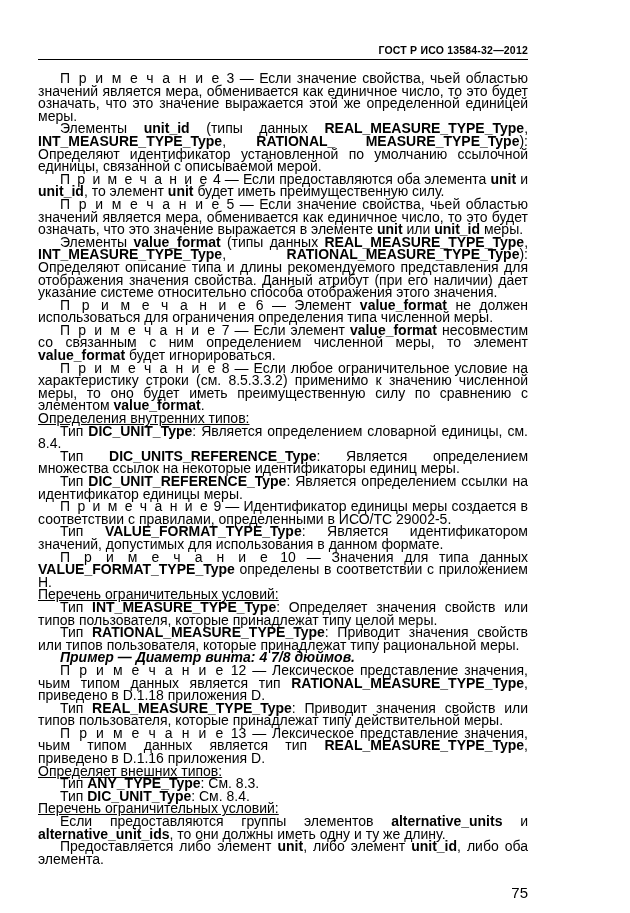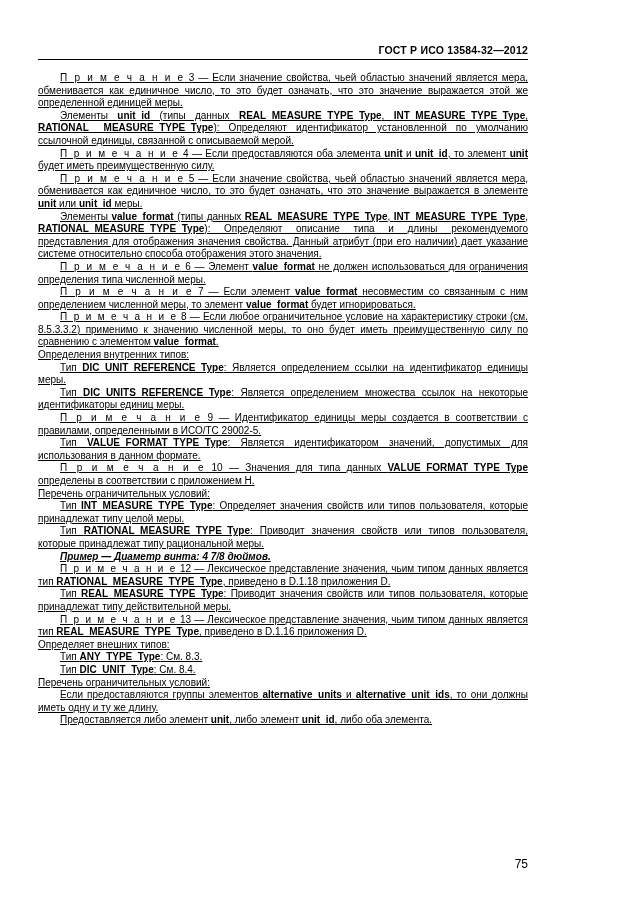--- a/index.html
+++ b/index.html
@@ -30,47 +30,46 @@
     letter-spacing: 0.2px;
     margin: 0 0 2px 0;
   }
   .rule {
     border: none;
     border-top: 1px solid #000;
     margin: 3px 0 12px 0;
     height: 0;
   }
   .content {
-    font-size: 10px;
+    font-size: 14px;
     line-height: 12.6px;
     text-align: justify;
     text-justify: inter-word;
-    text-decoration: underline;
   }
   p {
     margin: 0;
     text-indent: 22px;
     text-align: justify;
   }
   p.noind {
     text-indent: 0;
   }
   b { font-weight: bold; }
   i { font-style: italic; }
   .sp {
     letter-spacing: 1.6px;
   }
   .u {
     text-decoration: underline;
   }
   .footer {
     position: absolute;
     right: 38px;
-    bottom: 42px;
-    font-size: 12px;
+    bottom: 12px;
+    font-size: 15px;
     text-align: center;
   }
 </style>
 </head>
 <body>
 
 <div class="page">
 
   <div class="header">
     <span>ГОСТ Р ИСО 13584-32—2012</span>
@@ -80,22 +79,23 @@
   <div class="content" id="content">
       <p><span class="sp">П р и м е ч а н и е</span> 3 — Если значение свойства, чьей областью значений является мера, обменивается как единичное число, то это будет означать, что это значение выражается этой же определенной единицей меры.</p>
       <p>Элементы <b>unit_id</b> (типы данных <b>REAL_MEASURE_TYPE_Type</b>, <b>INT_MEASURE_TYPE_Type</b>, <b>RATIONAL_ MEASURE_TYPE_Type</b>): Определяют идентификатор установленной по умолчанию ссылочной единицы, связанной с описываемой мерой.</p>
       <p><span class="sp">П р и м е ч а н и е</span> 4 — Если предоставляются оба элемента <b>unit</b> и <b>unit_id</b>, то элемент <b>unit</b> будет иметь преимущественную силу.</p>
       <p><span class="sp">П р и м е ч а н и е</span> 5 — Если значение свойства, чьей областью значений является мера, обменивается как единичное число, то это будет означать, что это значение выражается в элементе <b>unit</b> или <b>unit_id</b> меры.</p>
       <p>Элементы <b>value_format</b> (типы данных <b>REAL_MEASURE_TYPE_Type</b>, <b>INT_MEASURE_TYPE_Type</b>, <b>RATIONAL_MEASURE_TYPE_Type</b>): Определяют описание типа и длины рекомендуемого представления для отображения значения свойства. Данный атрибут (при его наличии) дает указание системе относительно способа отображения этого значения.</p>
       <p><span class="sp">П р и м е ч а н и е</span> 6 — Элемент <b>value_format</b> не должен использоваться для ограничения определения типа численной меры.</p>
       <p><span class="sp">П р и м е ч а н и е</span> 7 — Если элемент <b>value_format</b> несовместим со связанным с ним определением численной меры, то элемент <b>value_format</b> будет игнорироваться.</p>
       <p><span class="sp">П р и м е ч а н и е</span> 8 — Если любое ограничительное условие на характеристику строки (см. 8.5.3.3.2) применимо к значению численной меры, то оно будет иметь преимущественную силу по сравнению с элементом <b>value_format</b>.</p>
       <p class="noind"><span class="u">Определения внутренних типов:</span></p>
+      <p>Тип <b>DIC_UNIT_Type</b>: Является определением словарной единицы, см. 8.4.</p>
+      <p>Тип <b>DIC_UNITS_REFERENCE_Type</b>: Является определением множества ссылок на некоторые идентификаторы единиц меры.</p>
       <p>Тип <b>DIC_UNIT_REFERENCE_Type</b>: Является определением ссылки на идентификатор единицы меры.</p>
-      <p>Тип <b>DIC_UNITS_REFERENCE_Type</b>: Является определением множества ссылок на некоторые идентификаторы единиц меры.</p>
       <p><span class="sp">П р и м е ч а н и е</span> 9 — Идентификатор единицы меры создается в соответствии с правилами, определенными в ИСО/ТС 29002-5.</p>
       <p>Тип <b>VALUE_FORMAT_TYPE_Type</b>: Является идентификатором значений, допустимых для использования в данном формате.</p>
       <p><span class="sp">П р и м е ч а н и е</span> 10 — Значения для типа данных <b>VALUE_FORMAT_TYPE_Type</b> определены в соответствии с приложением H.</p>
       <p class="noind"><span class="u">Перечень ограничительных условий:</span></p>
       <p>Тип <b>INT_MEASURE_TYPE_Type</b>: Определяет значения свойств или типов пользователя, которые принадлежат типу целой меры.</p>
       <p>Тип <b>RATIONAL_MEASURE_TYPE_Type</b>: Приводит значения свойств или типов пользователя, которые принадлежат типу рациональной меры.</p>
       <p><b><i>Пример — Диаметр винта: 4 7/8 дюймов.</i></b></p>
       <p><span class="sp">П р и м е ч а н и е</span> 12 — Лексическое представление значения, чьим типом данных является тип <b>RATIONAL_MEASURE_TYPE_Type</b>, приведено в D.1.18 приложения D.</p>
       <p>Тип <b>REAL_MEASURE_TYPE_Type</b>: Приводит значения свойств или типов пользователя, которые принадлежат типу действительной меры.</p>
       <p><span class="sp">П р и м е ч а н и е</span> 13 — Лексическое представление значения, чьим типом данных является тип <b>REAL_MEASURE_TYPE_Type</b>, приведено в D.1.16 приложения D.</p>

